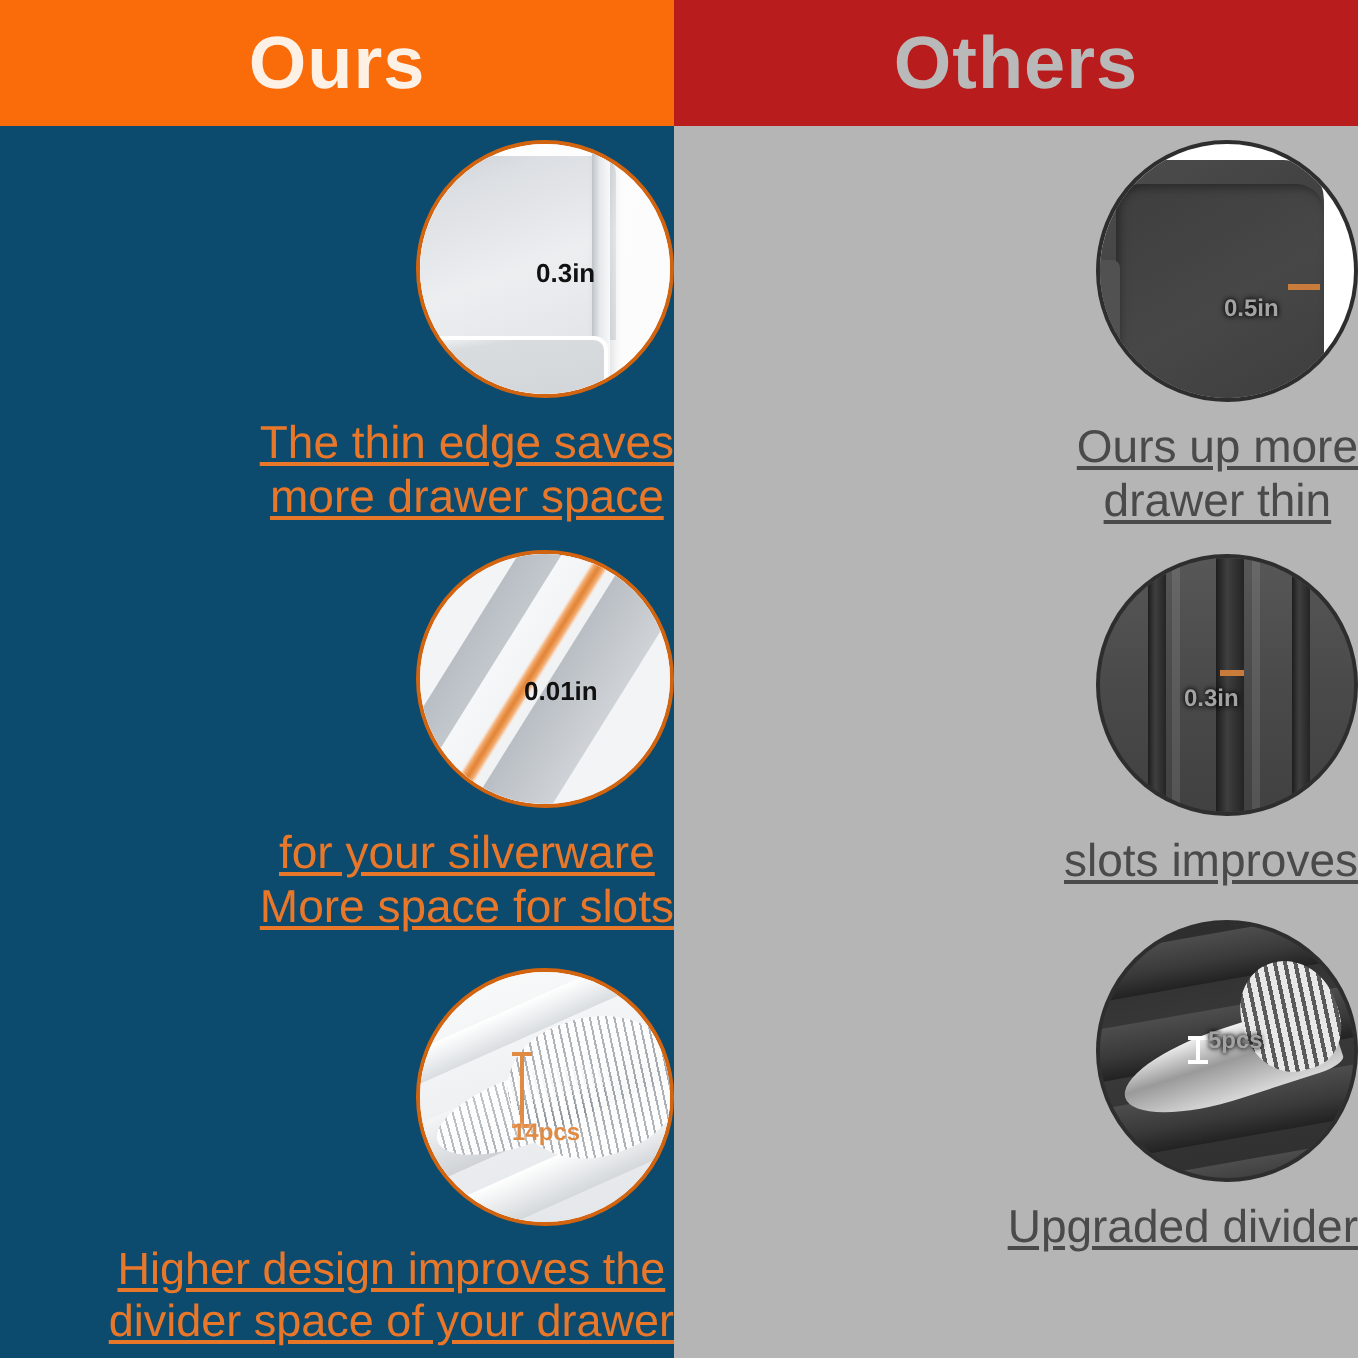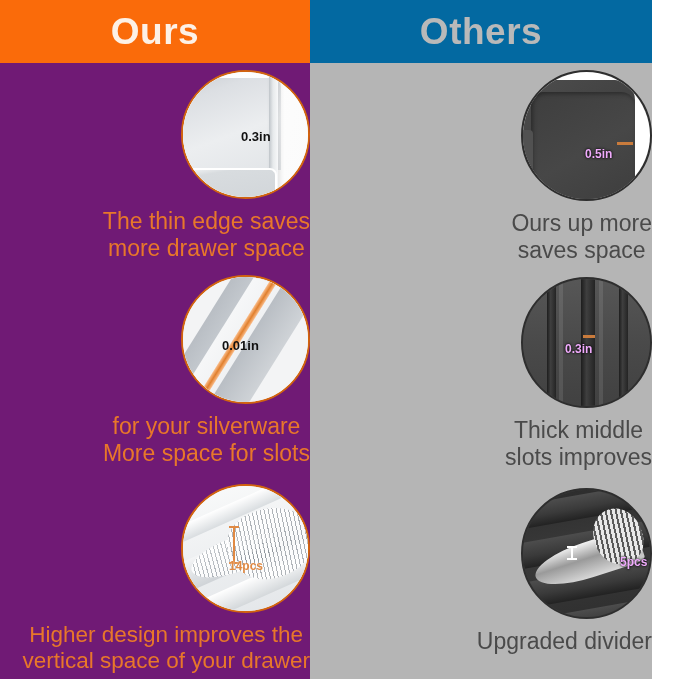--- a/index.html
+++ b/index.html
@@ -18,33 +18,33 @@
     overflow: hidden;
     display: flex;
   }
 
   .column {
     position: relative;
     height: 100%;
     display: flex;
     flex-direction: column;
   }
-  .column-ours  { width: 310px; background: #701a75; }
+  .column-ours  { width: 337px; background: #0c4a6e; }
   .column-others{ width: 342px; background: #b5b5b5; }
 
   .col-header {
     height: 63px;
     flex: 0 0 63px;
     display: flex;
     align-items: center;
     justify-content: center;
     box-sizing: border-box;
   }
   .header-ours   { background: #fa6b0a; }
-  .header-others { background: #0369a1; }
+  .header-others { background: #b91c1c; }
 
   .col-header-title {
     font-size: 37px;
     font-weight: bold;
     letter-spacing: 0.5px;
     line-height: 1;
   }
   .header-ours .col-header-title   { color: #fdf1e6; }
   .header-others .col-header-title { color: #b9b9b9; }
 
@@ -272,36 +272,36 @@
     position: absolute;
     white-space: nowrap;
     font-weight: bold;
     line-height: 1;
   }
   .callout-dark {
     color: #111111;
     font-size: 13px;
   }
   .callout-light {
-    color: #f0abfc;
+    color: #a3a3a3;
     font-size: 12px;
     text-shadow: 0 0 2px rgba(0,0,0,0.9), 0 0 3px rgba(0,0,0,0.7);
   }
   .callout-orange {
     color: #e08a44;
     font-size: 12px;
     text-shadow: 0 0 2px rgba(255,255,255,0.85);
   }
 
   .c-ours-1 { left: 58px; top: 58px; }
-  .c-ours-2 { left: 39px; top: 62px; }
+  .c-ours-2 { left: 52px; top: 62px; }
   .c-ours-3 { left: 46px; top: 74px; }
   .c-others-1 { left: 62px; top: 76px; }
   .c-others-2 { left: 42px; top: 64px; }
-  .c-others-3 { left: 54px; top: 66px; margin-left: 43px; }
+  .c-others-3 { left: 54px; top: 52px; }
 
   
   .measure-bar {
     position: absolute;
     width: 2px;
     background: #e08a44;
   }
   .measure-bar::before,
   .measure-bar::after {
     content: "";
@@ -327,20 +327,21 @@
   }
   .tk-others-1 { left: 94px; top: 70px; width: 16px; }
   .tk-others-2 { left: 60px; top: 56px; width: 12px; }
 
   
   .caption {
     text-align: center;
     line-height: 1.18;
     margin-top: 9px;
     font-weight: normal;
+    text-decoration: underline;
   }
   .caption-ours {
     color: #e8772a;
     font-size: 23px;
   }
   .caption-others {
     color: #4a4a4a;
     font-size: 23px;
   }
   .caption .line { display: block; }
@@ -397,21 +398,21 @@
             <div class="diag ridge-2"></div>
             <div class="diag ridge-3"></div>
             <div class="fork-neck"></div>
             <div class="fork-tines"></div>
           </div>
           <span class="measure-bar mb-ours-3"></span>
           <span class="callout callout-orange c-ours-3">14pcs</span>
         </div>
         <div class="caption caption-ours caption-wide">
           <span class="line">Higher design improves the</span>
-          <span class="line">vertical space of your drawer</span>
+          <span class="line">divider space of your drawer</span>
         </div>
       </div>
 
     </div>
   </div>
 
   <div class="column column-others">
 
     <div class="col-header header-others">
       <span class="col-header-title">Others</span>
@@ -424,38 +425,37 @@
           <div class="photo photo-others-edge">
             <div class="tray-dark"></div>
             <div class="tray-inner-lip"></div>
             <div class="tray-side-slot"></div>
           </div>
           <span class="tick-mark tk-others-1"></span>
           <span class="callout callout-light c-others-1">0.5in</span>
         </div>
         <div class="caption caption-others">
           <span class="line">Ours up more</span>
-          <span class="line">saves space</span>
+          <span class="line">drawer thin</span>
         </div>
       </div>
 
       <div class="feature-block feature-block-2">
         <div class="medallion medallion-others">
           <div class="photo photo-others-slot">
             <div class="vbar vbar-1"></div>
             <div class="vbar vbar-2"></div>
             <div class="vbar vbar-3"></div>
             <div class="vhilite vh-1"></div>
             <div class="vhilite vh-2"></div>
           </div>
           <span class="tick-mark tk-others-2"></span>
           <span class="callout callout-light c-others-2">0.3in</span>
         </div>
         <div class="caption caption-others">
-          <span class="line">Thick middle</span>
           <span class="line">slots improves</span>
         </div>
       </div>
 
       <div class="feature-block feature-block-3">
         <div class="medallion medallion-others">
           <div class="photo photo-others-stack">
             <div class="dslot ds-1"></div>
             <div class="dslot ds-2"></div>
             <div class="dslot ds-3"></div>

